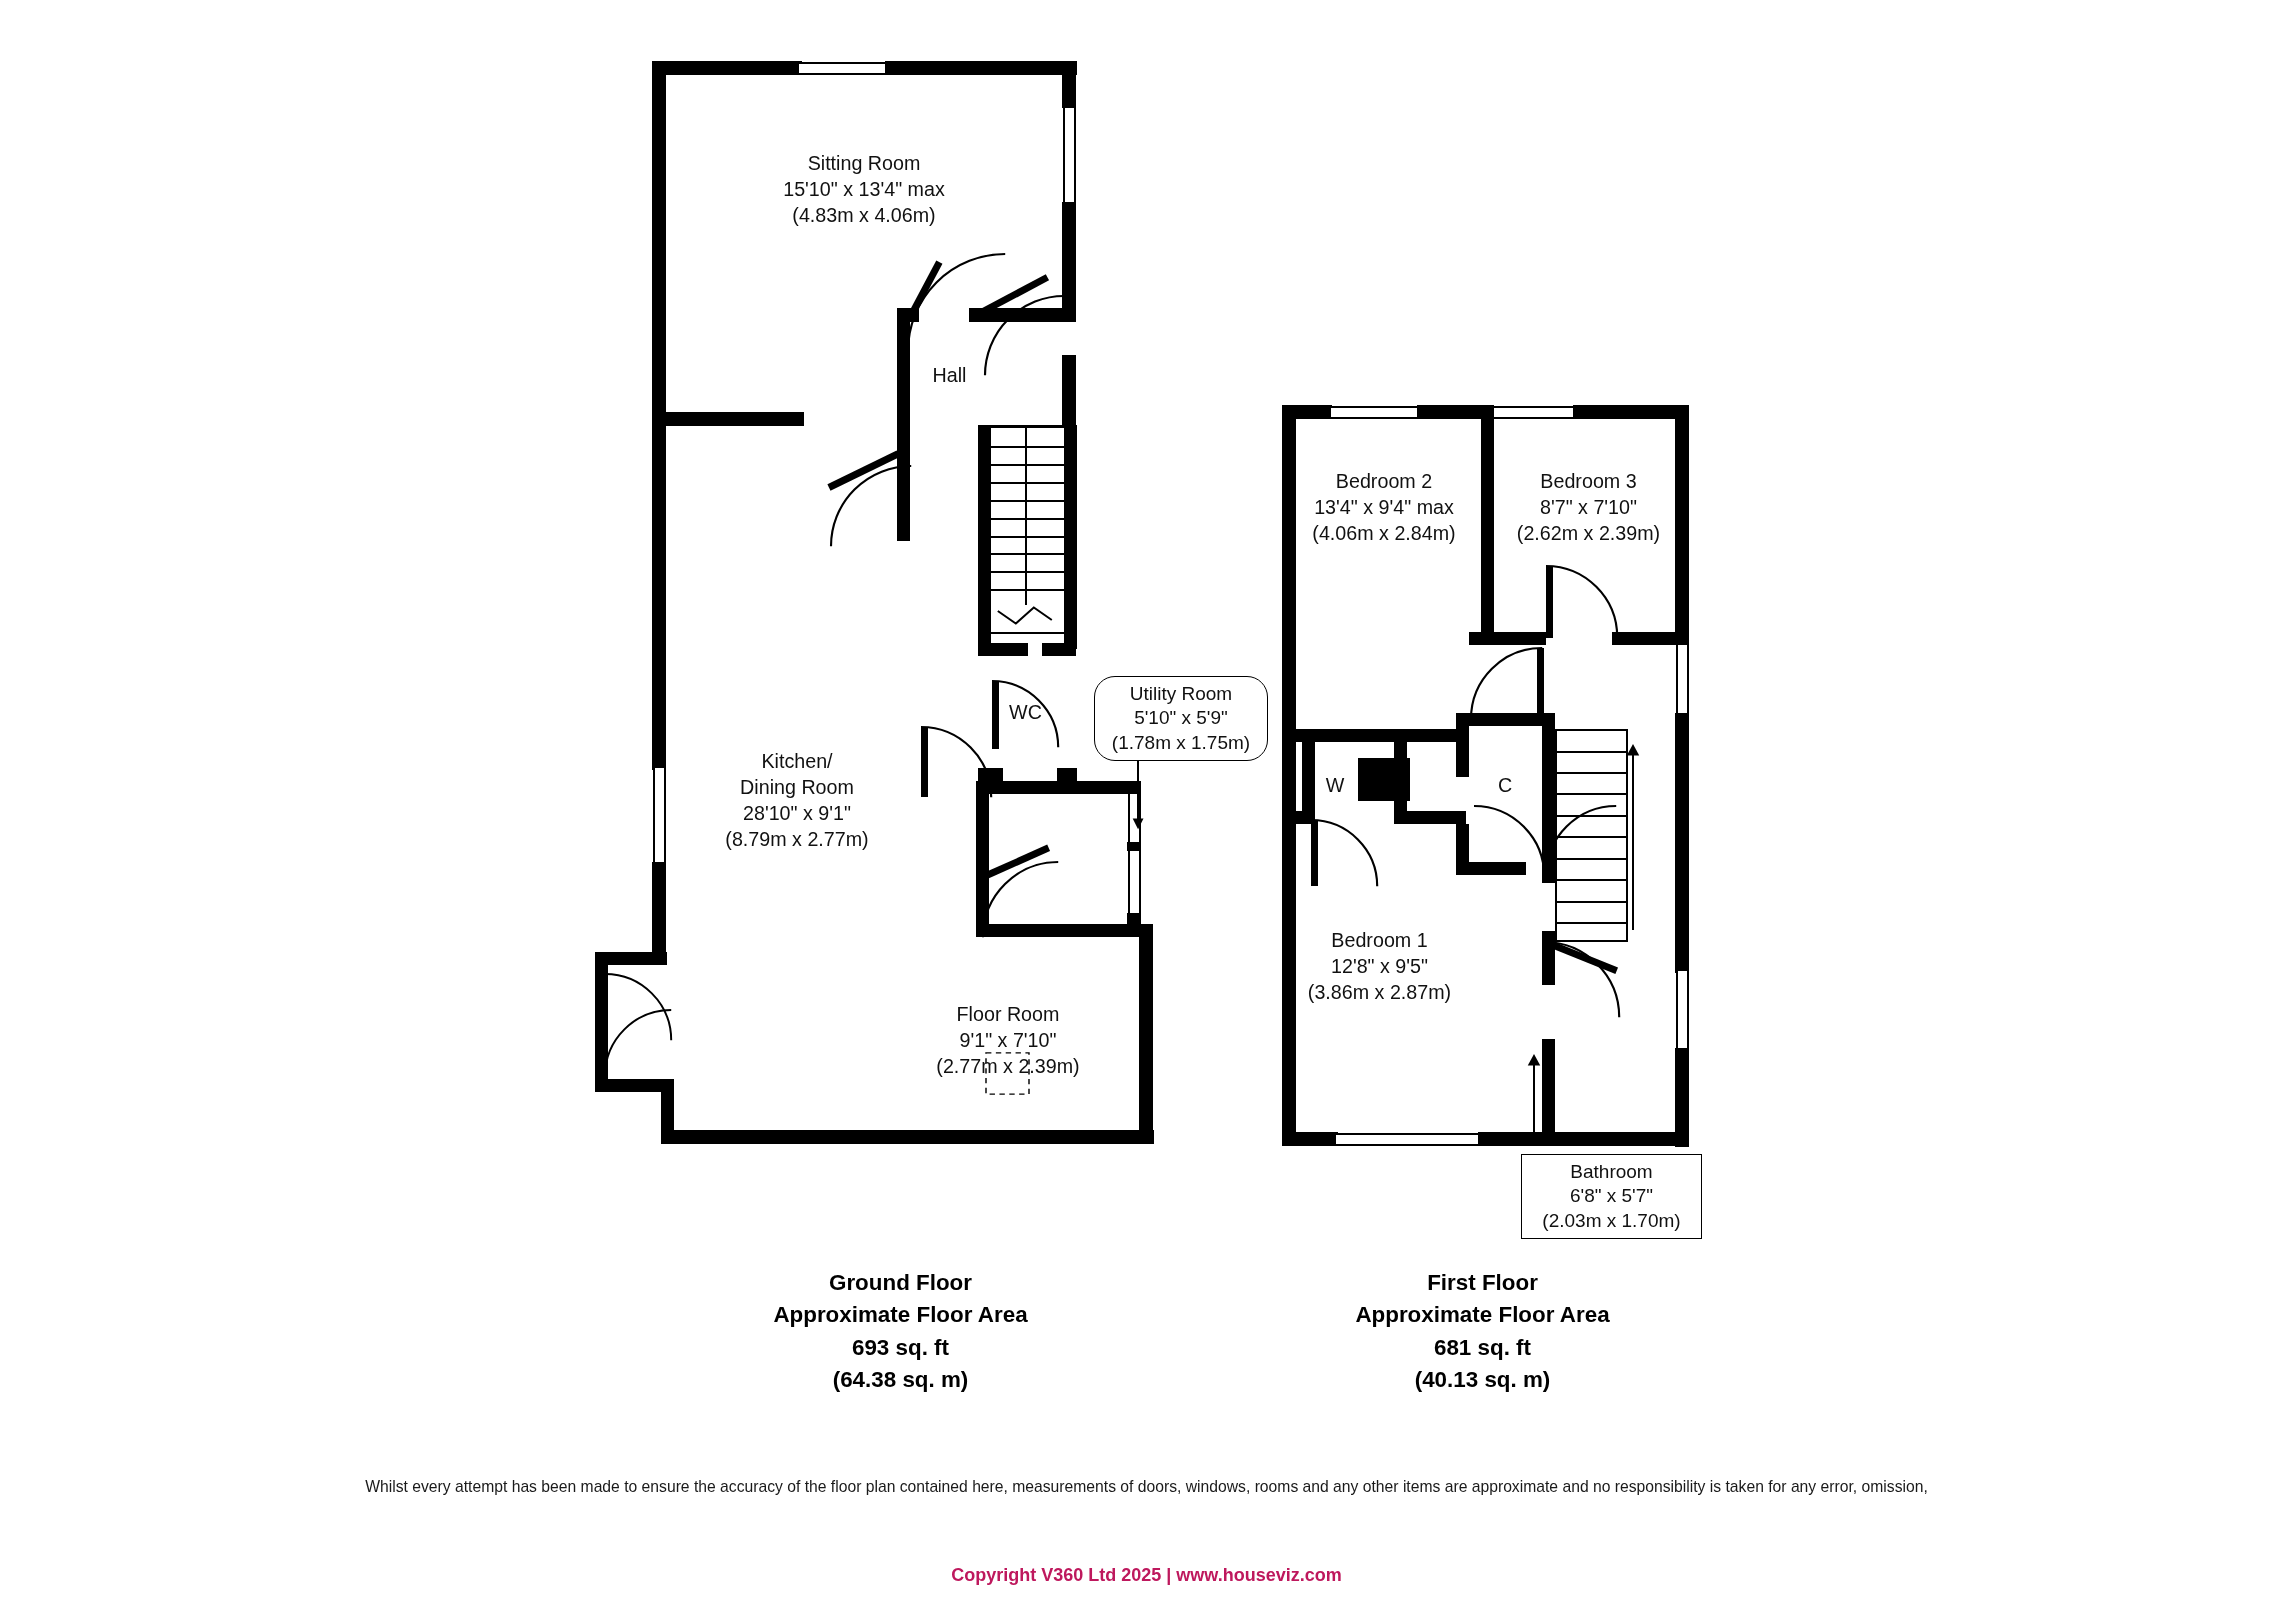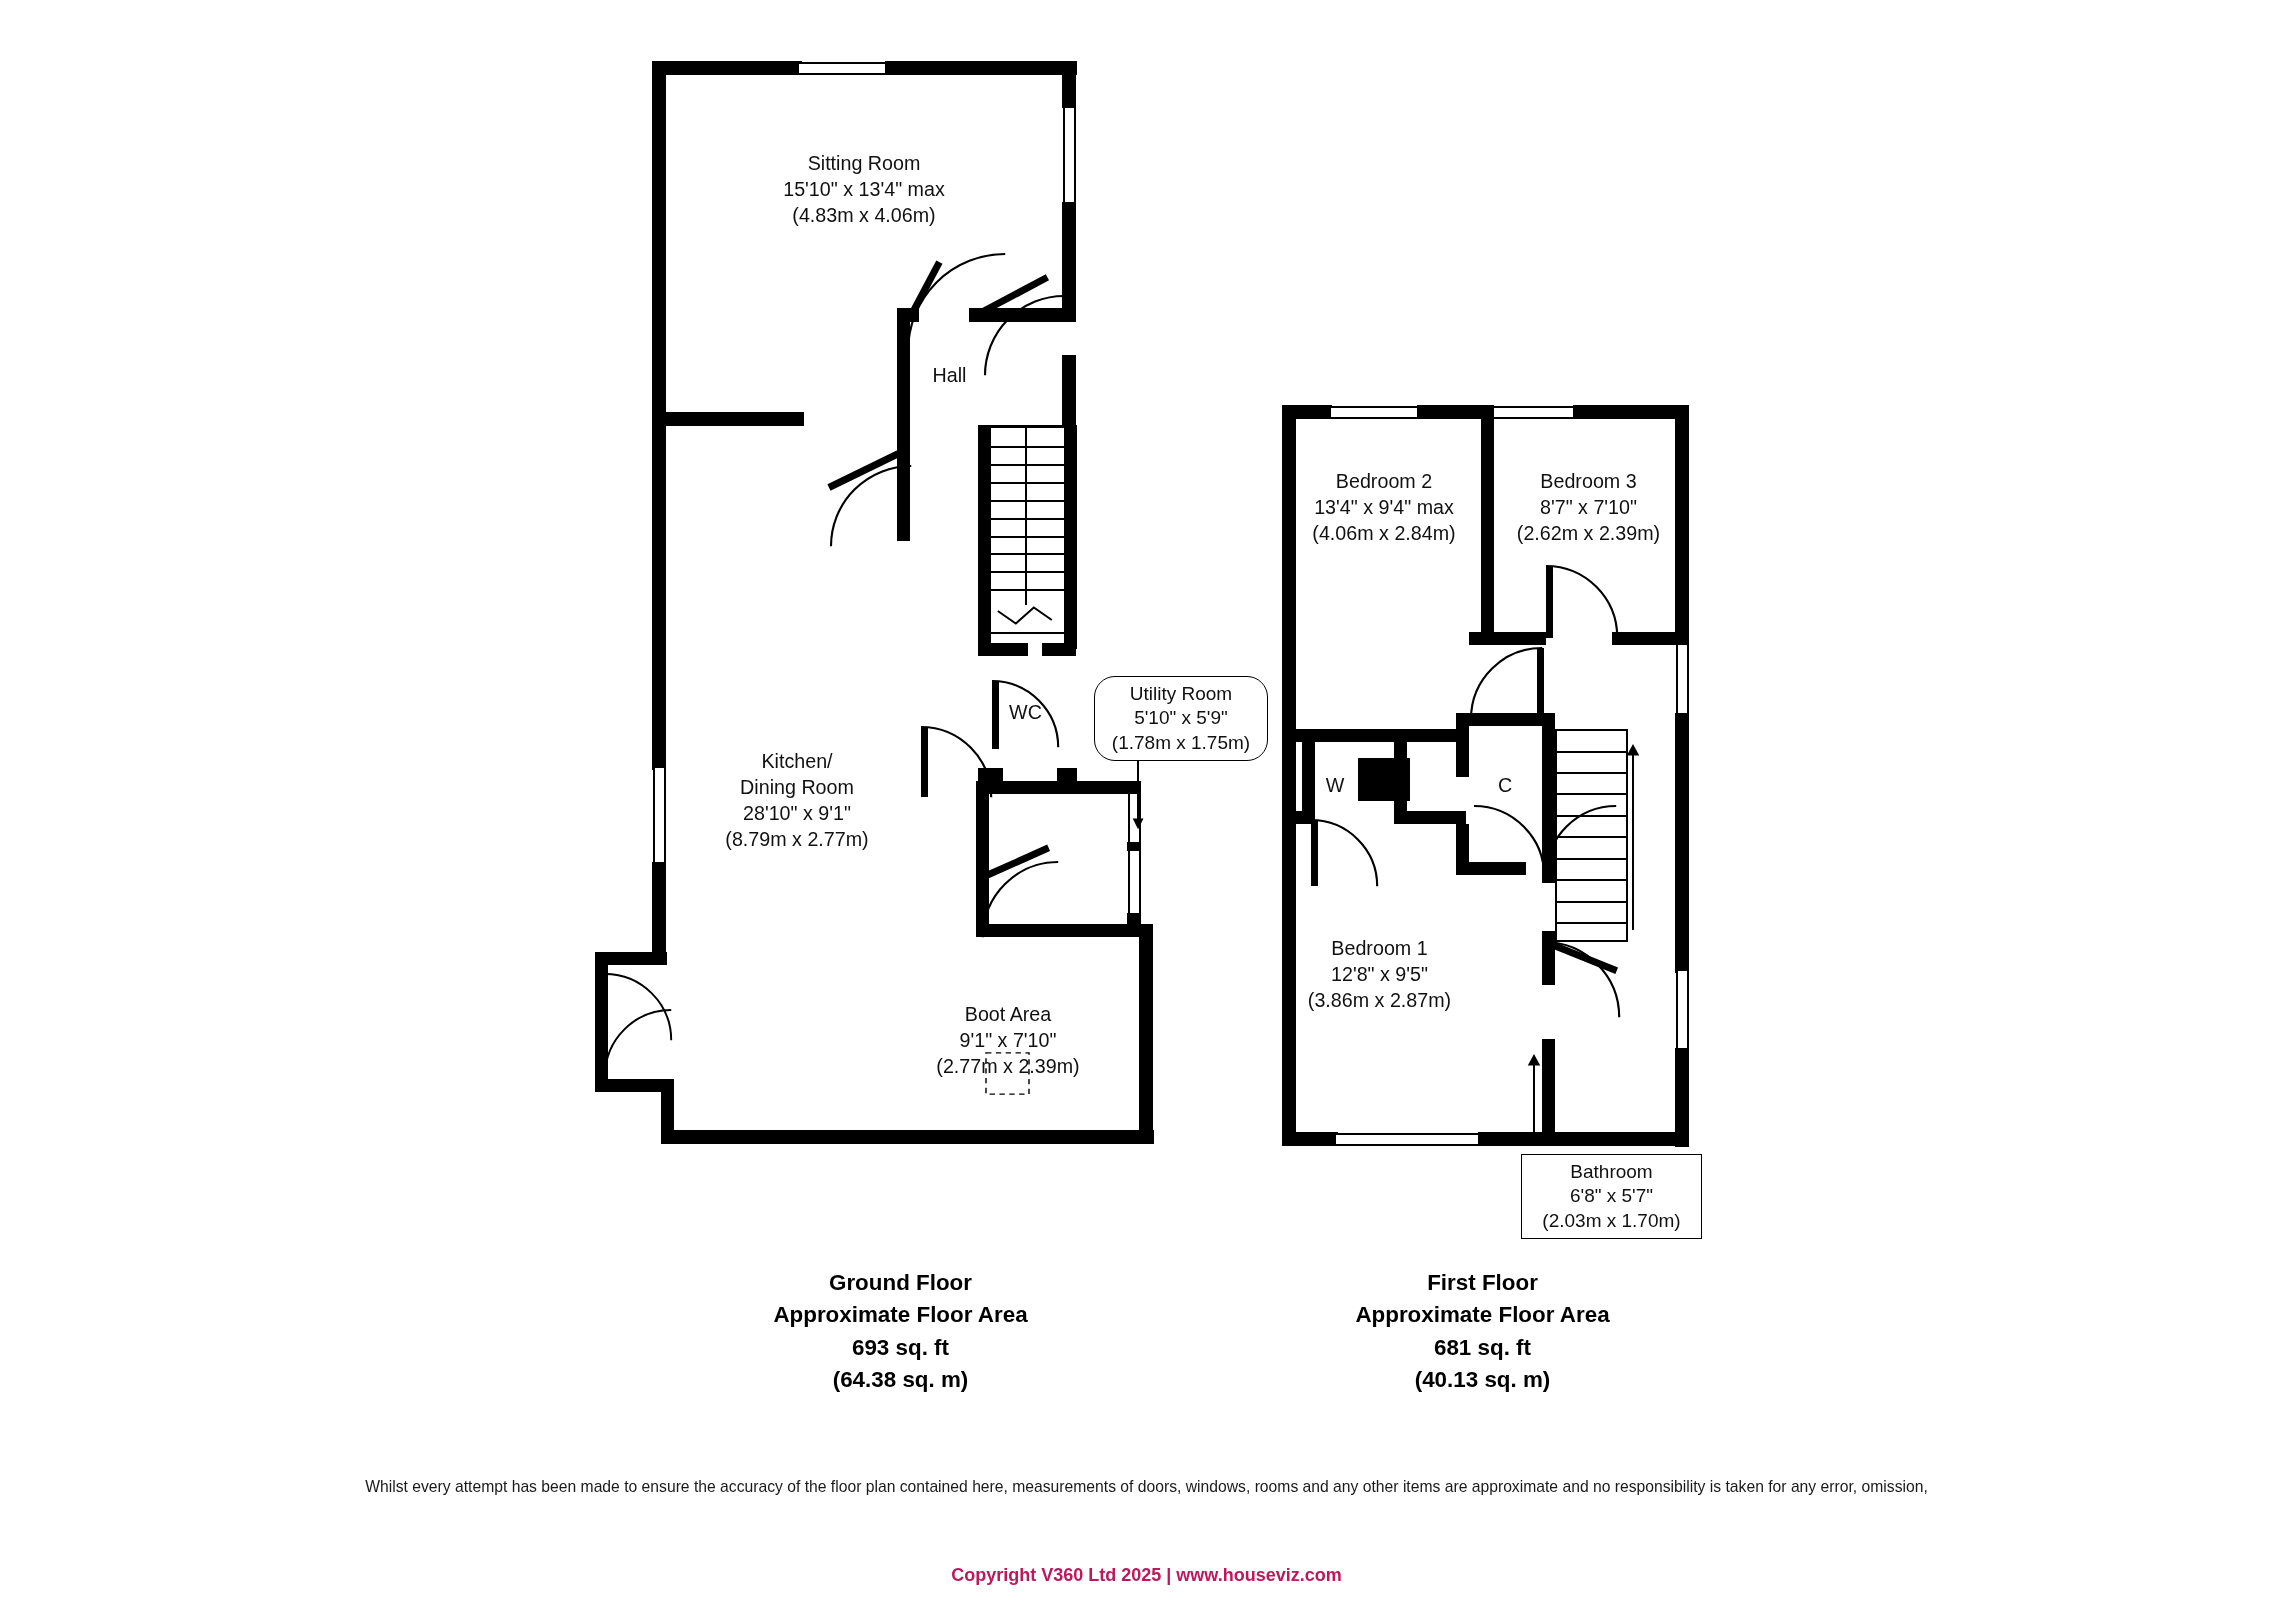--- a/index.html
+++ b/index.html
@@ -242,21 +242,21 @@
       <span class="ln">WC</span>
     </div>
 
     <div class="label boxed small" style="left:1094px; top:676px; width:156px;border-radius:21px;">
       <span class="ln">Utility Room</span>
       <span class="ln">5'10" x 5'9"</span>
       <span class="ln">(1.78m x 1.75m)</span>
     </div>
 
     <div class="label" style="left:896px; top:1001px; width:224px;">
-      <span class="ln">Boot Area</span>
+      <span class="ln">Floor Room</span>
       <span class="ln">9'1" x 7'10"</span>
       <span class="ln">(2.77m x 2.39m)</span>
     </div>
   </div>
 
   <div>
 
     <div class="wall" style="left:1282px; top:405px; width:50px; height:14.3px;"></div>
     <div class="window" style="left:1329px; top:406px; width:93px; height:12.5px;"></div>
     <div class="wall" style="left:1417px; top:405px; width:77px; height:14.3px;"></div>
@@ -349,21 +349,21 @@
       <span class="ln">13'4" x 9'4" max</span>
       <span class="ln">(4.06m x 2.84m)</span>
     </div>
 
     <div class="label" style="left:1490px; top:468px; width:197px;">
       <span class="ln">Bedroom 3</span>
       <span class="ln">8'7" x 7'10"</span>
       <span class="ln">(2.62m x 2.39m)</span>
     </div>
 
-    <div class="label" style="left:1254px; top:927px; width:251px;margin-top:8px;">
+    <div class="label" style="left:1254px; top:927px; width:251px;">
       <span class="ln">Bedroom 1</span>
       <span class="ln">12'8" x 9'5"</span>
       <span class="ln">(3.86m x 2.87m)</span>
     </div>
 
     <div class="label boxed small" style="left:1521px; top:1154px; width:163px;">
       <span class="ln">Bathroom</span>
       <span class="ln">6'8" x 5'7"</span>
       <span class="ln">(2.03m x 1.70m)</span>
     </div>

